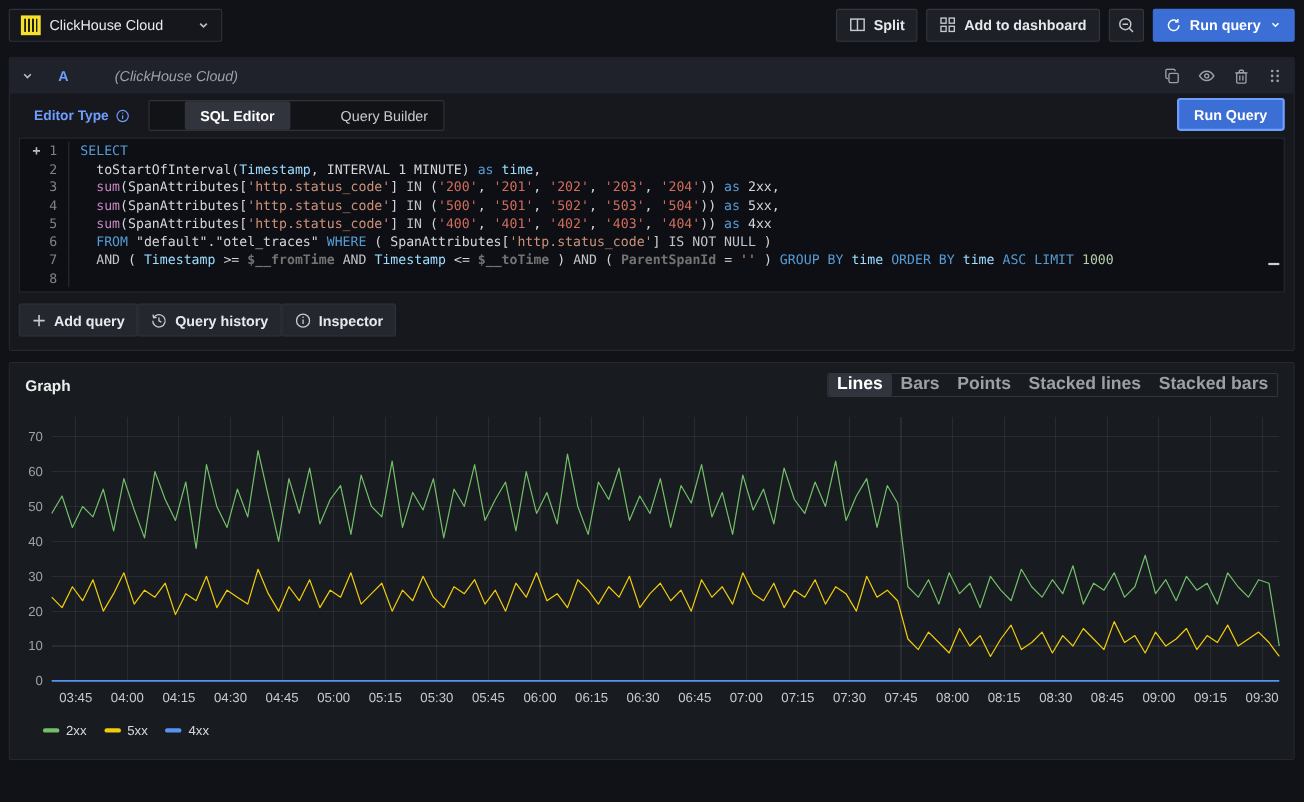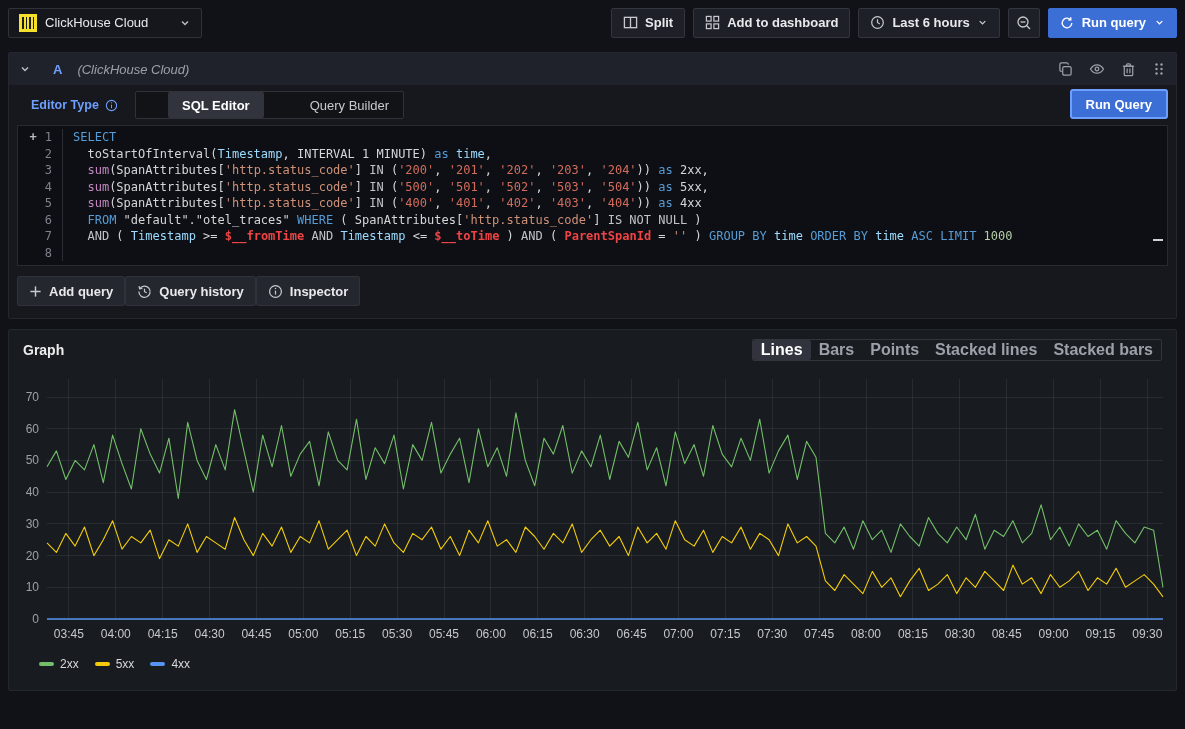--- a/index.html
+++ b/index.html
@@ -37,21 +37,21 @@
     color:#fff; font-weight:700; cursor:pointer;
   }
   .chev { color:#b9bcc4; }
 
   
   .panel { margin:0 8px; background:#16181e; border:1px solid #25272e; border-radius:2px; }
   .query-panel { margin-top:7px; }
 
   .q-header { height:32px; background:#1f222a; display:flex; align-items:center; padding:0 10px; gap:14px; }
   .q-ref { color:#6e9fff; font-weight:700; font-size:13px; margin-left:8px; }
-  .q-ds-hint { color:#9da0a8; font-style:italic; flex:1; margin-left:1px; }
+  .q-ds-hint { color:#9da0a8; font-style:italic; flex:1; margin-left:28px; }
   .q-actions { display:flex; align-items:center; gap:16px; color:#9da0a8; }
   .q-actions .icon { cursor:pointer; }
 
   .q-body { padding:6px 8px 0 8px; position:relative; }
   .field-row { display:flex; align-items:center; margin-bottom:4px; }
   .field-label {
     width:118px; display:flex; align-items:center; gap:6px; padding-left:14px;
     color:#6e9fff; font-weight:700; font-size:12.5px;
   }
   .field-label .icon { color:#6e9fff; }
@@ -76,21 +76,21 @@
   .gutter { width:44px; flex:0 0 44px; display:flex; align-items:center; justify-content:flex-end; padding-right:10px; color:#7d828c; }
   .gutter .plus { margin-right:8px; color:#b9bcc2; font-weight:700; }
   .code-content { border-left:1px solid #2a2d34; padding-left:10px; white-space:pre; flex:1; }
   .tk-kw { color:#569cd6; }
   .tk-id { color:#9cdcfe; }
   .tk-fn { color:#c586c0; }
   .tk-str { color:#ce9178; }
   .tk-strn { color:#d16d5d; }
   .tk-dim { color:#c0c3c9; }
   .tk-plain { color:#d5d6d9; }
-  .tk-var { color:#ef4444; font-weight:700; }
+  .tk-var { color:#737373; font-weight:700; }
   .tk-lit { color:#b5cea8; }
   .cursor-dash { position:absolute; right:4px; bottom:24px; width:10px; height:2px; background:#cfd0d4; }
 
   .q-footer { display:flex; gap:0; padding:10px 8px 12px 8px; }
   .q-footer .tb-btn { background:#24272e; border:1px solid #2f323a; }
 
   
   .graph-panel { margin-top:10px; height:362px; background:#181b20; border:1px solid #25272e; }
   .g-header { display:flex; align-items:center; justify-content:space-between; padding:9px 14px 2px 14px; }
   .g-title { font-weight:700; font-size:14px; color:#eceded; }
@@ -132,34 +132,20 @@
     <div class="tb-btn">
       <span class="icon">
         <svg width="15" height="15" viewBox="0 0 16 16" fill="none" stroke="currentColor" stroke-width="1.3">
             <rect x="1.5" y="1.5" width="5" height="5"></rect>
             <rect x="9.5" y="1.5" width="5" height="5"></rect>
             <rect x="1.5" y="9.5" width="5" height="5"></rect>
             <rect x="9.5" y="9.5" width="5" height="5"></rect>
           </svg>
       </span>
       <span>Add to dashboard</span>
-    </div>
-    <div class="tb-btn">
-      <span class="icon">
-        <svg width="15" height="15" viewBox="0 0 16 16" fill="none" stroke="currentColor" stroke-width="1.3">
-            <circle cx="8" cy="8" r="6.2"></circle>
-            <polyline points="8,4.5 8,8 10.5,9.5"></polyline>
-          </svg>
-      </span>
-      <span>Last 6 hours</span>
-      <span class="icon chev">
-        <svg width="11" height="11" viewBox="0 0 12 12">
-            <polyline points="3,4.5 6,7.5 9,4.5" fill="none" stroke="currentColor" stroke-width="1.5"></polyline>
-          </svg>
-      </span>
     </div>
     <div class="tb-btn square">
       <span class="icon">
         <svg width="16" height="16" viewBox="0 0 16 16" fill="none" stroke="currentColor" stroke-width="1.3">
             <circle cx="7" cy="7" r="5"></circle>
             <line x1="10.8" y1="10.8" x2="14" y2="14"></line>
             <line x1="4.5" y1="7" x2="9.5" y2="7"></line>
           </svg>
       </span>
     </div>

